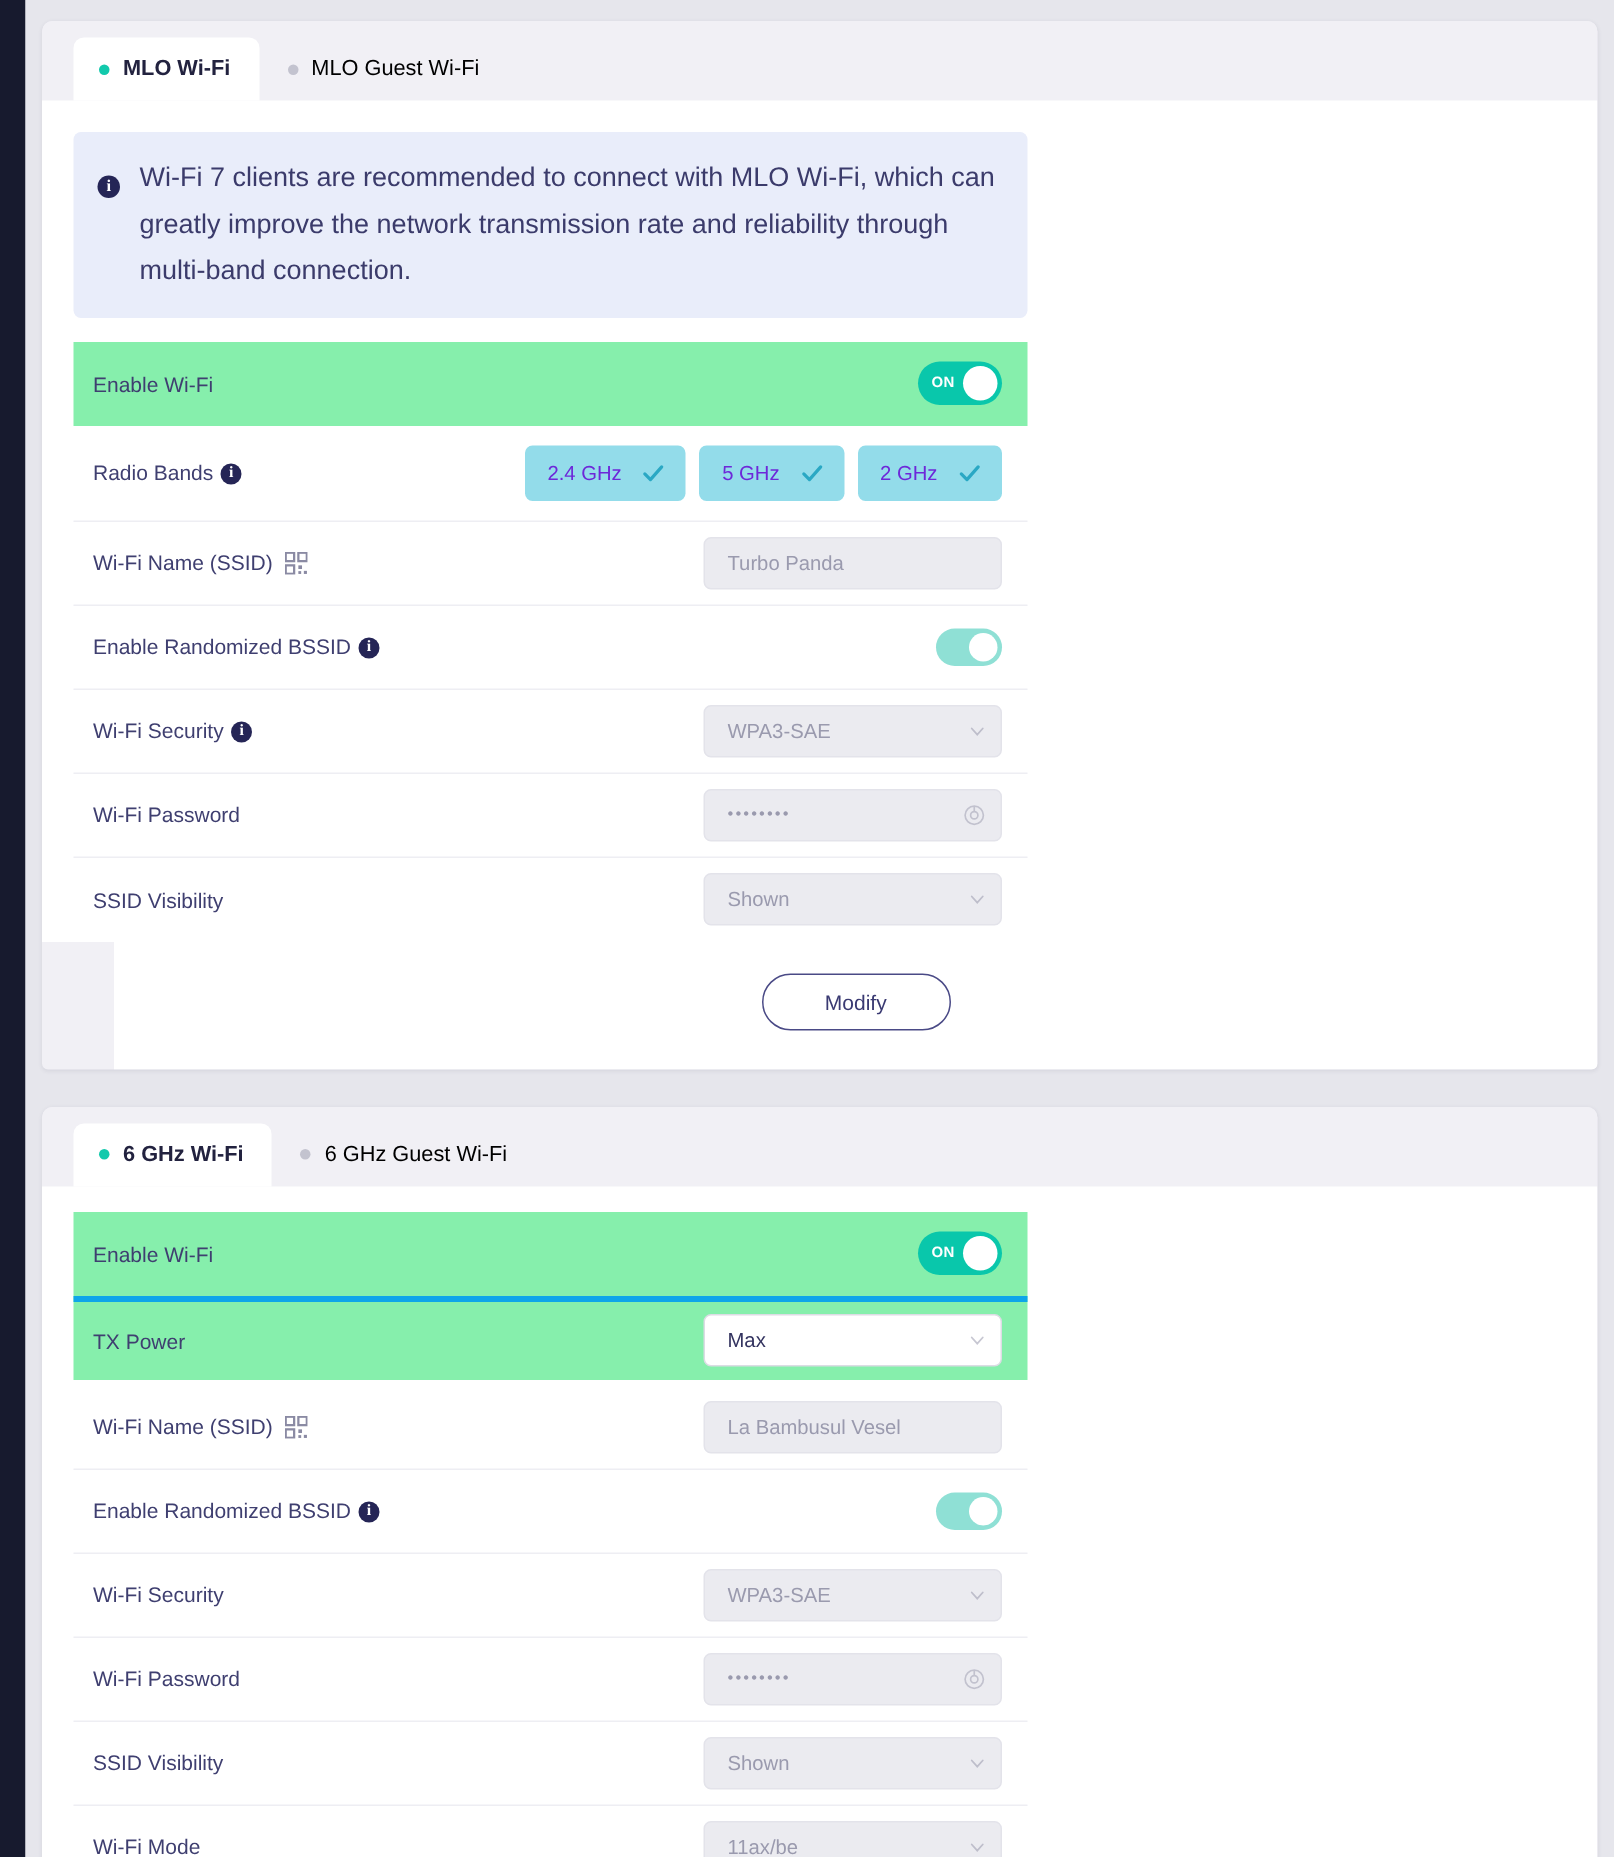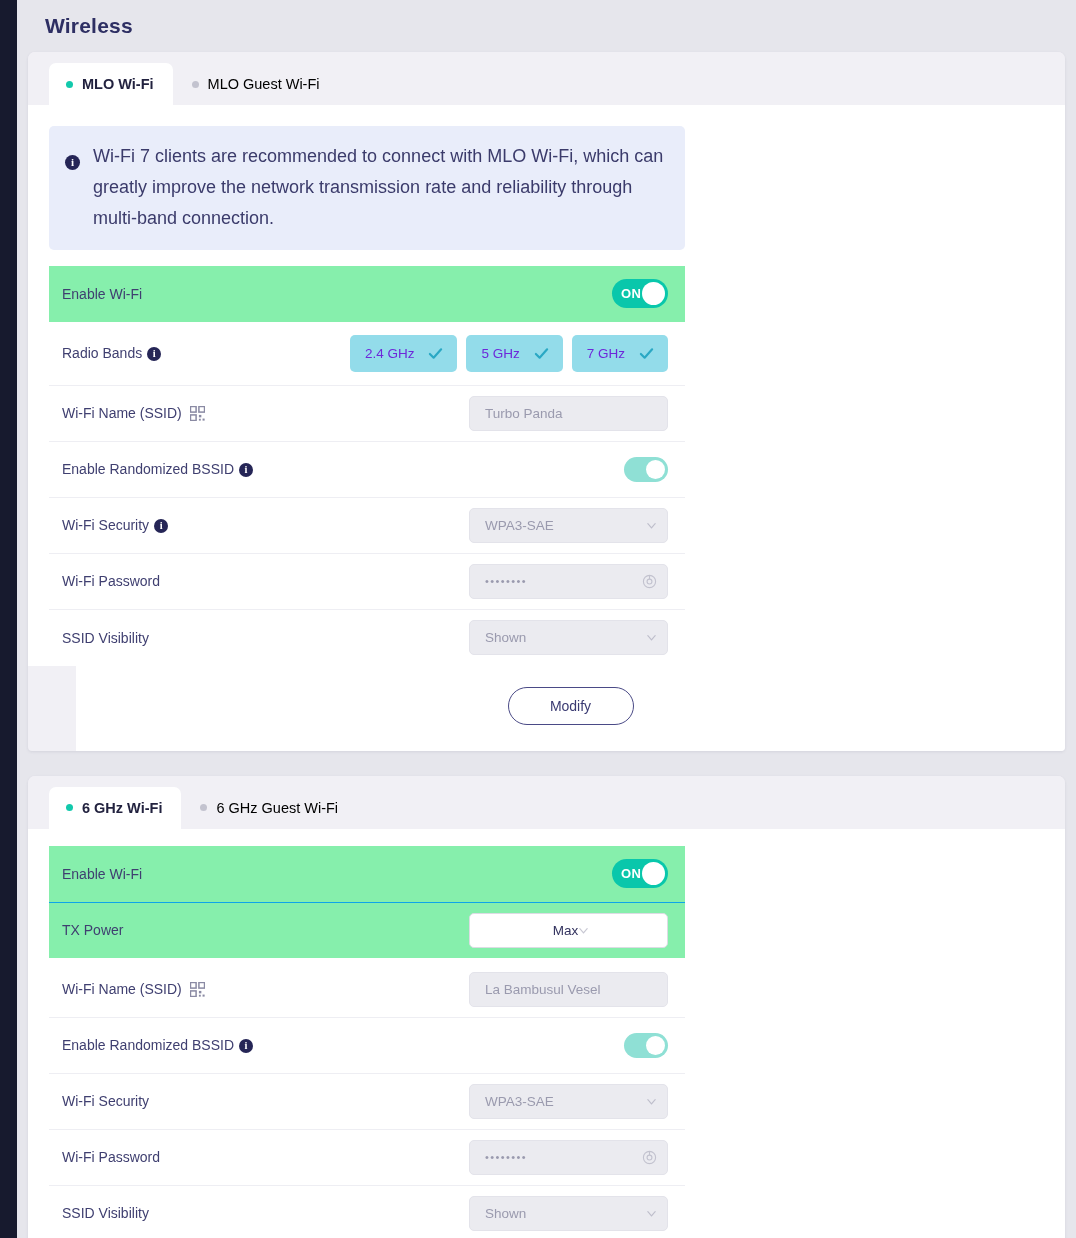--- a/index.html
+++ b/index.html
@@ -130,21 +130,21 @@
 
   .row {
     display: flex;
     align-items: center;
     justify-content: space-between;
     height: 56px;
     padding: 0 17px 0 13px;
     border-bottom: 1px solid #eeeef3;
   }
   .row.shaded { background: #86efac; border-bottom: none; }
-  .row.shaded + .row.shaded { border-top: 1px solid #0ea5e9; }
+  .row.shaded + .row.shaded { border-top: 4px solid #0ea5e9; }
   .row.no-border { border-bottom: none; }
 
   .row-label {
     font-size: 14px;
     color: #3f3f70;
     display: flex;
     align-items: center;
   }
 
   .row-ctl { display: flex; align-items: center; }
@@ -162,21 +162,21 @@
     position: absolute;
     top: 3px; right: 3px;
     width: 23px; height: 23px;
     border-radius: 50%;
     background: #fff;
   }
   .toggle .txt {
     position: absolute;
     left: 9px; top: 0;
     line-height: 29px;
-    font-size: 13px;
+    font-size: 10px;
     font-weight: bold;
     color: #ffffff;
     letter-spacing: .3px;
   }
   .toggle.muted { background: #8fe0d5; width: 44px; height: 25px; border-radius: 13px; }
   .toggle.muted .knob { width: 19px; height: 19px; top: 3px; right: 3px; }
 
   
   .chips { display: flex; gap: 9px; }
   .chip {
@@ -205,21 +205,20 @@
     font-size: 13.5px;
     background: #ebebf0;
     border: 1px solid #e3e3ea;
     color: #9a9aae;
     justify-content: space-between;
   }
   .field.enabled {
     background: #ffffff;
     border: 1px solid #dcdce4;
     color: #33335f;
-    justify-content: center;
   }
   .field .val { overflow: hidden; white-space: nowrap; }
   .field .dots { letter-spacing: 1.4px; font-size: 11px; color: #9a9aae; }
 
   .caret { width: 11px; height: 11px; flex: none; opacity: .55; }
   .eye { width: 15px; height: 15px; flex: none; opacity: .5; }
 
   
   .qr { margin-left: 8px; display: inline-block; width: 15px; height: 15px; }
 
@@ -243,21 +242,20 @@
     cursor: pointer;
   }
 </style>
 </head>
 <body>
 
 <div class="rail"></div>
 
 <div class="page">
 
-  <div class="page-title">Wireless</div>
 
   <div class="card">
 
     <div class="tabbar">
       <div class="tab active">
         <span class="dot"></span>
         <span>MLO Wi-Fi</span>
       </div>
       <div class="tab">
         <span class="dot"></span>
@@ -296,21 +294,21 @@
                   <path d="M2 8.5 L6 12.5 L14 3.5" fill="none" stroke="#2aa8c4" stroke-width="2.3" stroke-linecap="round" stroke-linejoin="round"></path>
                 </svg>
             </div>
             <div class="chip">
               <span>5 GHz</span>
               <svg class="check" viewBox="0 0 16 16">
                   <path d="M2 8.5 L6 12.5 L14 3.5" fill="none" stroke="#2aa8c4" stroke-width="2.3" stroke-linecap="round" stroke-linejoin="round"></path>
                 </svg>
             </div>
             <div class="chip">
-              <span>7 GHz</span>
+              <span>2 GHz</span>
               <svg class="check" viewBox="0 0 16 16">
                   <path d="M2 8.5 L6 12.5 L14 3.5" fill="none" stroke="#2aa8c4" stroke-width="2.3" stroke-linecap="round" stroke-linejoin="round"></path>
                 </svg>
             </div>
           </div>
         </div>
 
         <div class="row">
           <div class="row-label">
             <span>Wi-Fi Name (SSID)</span>

